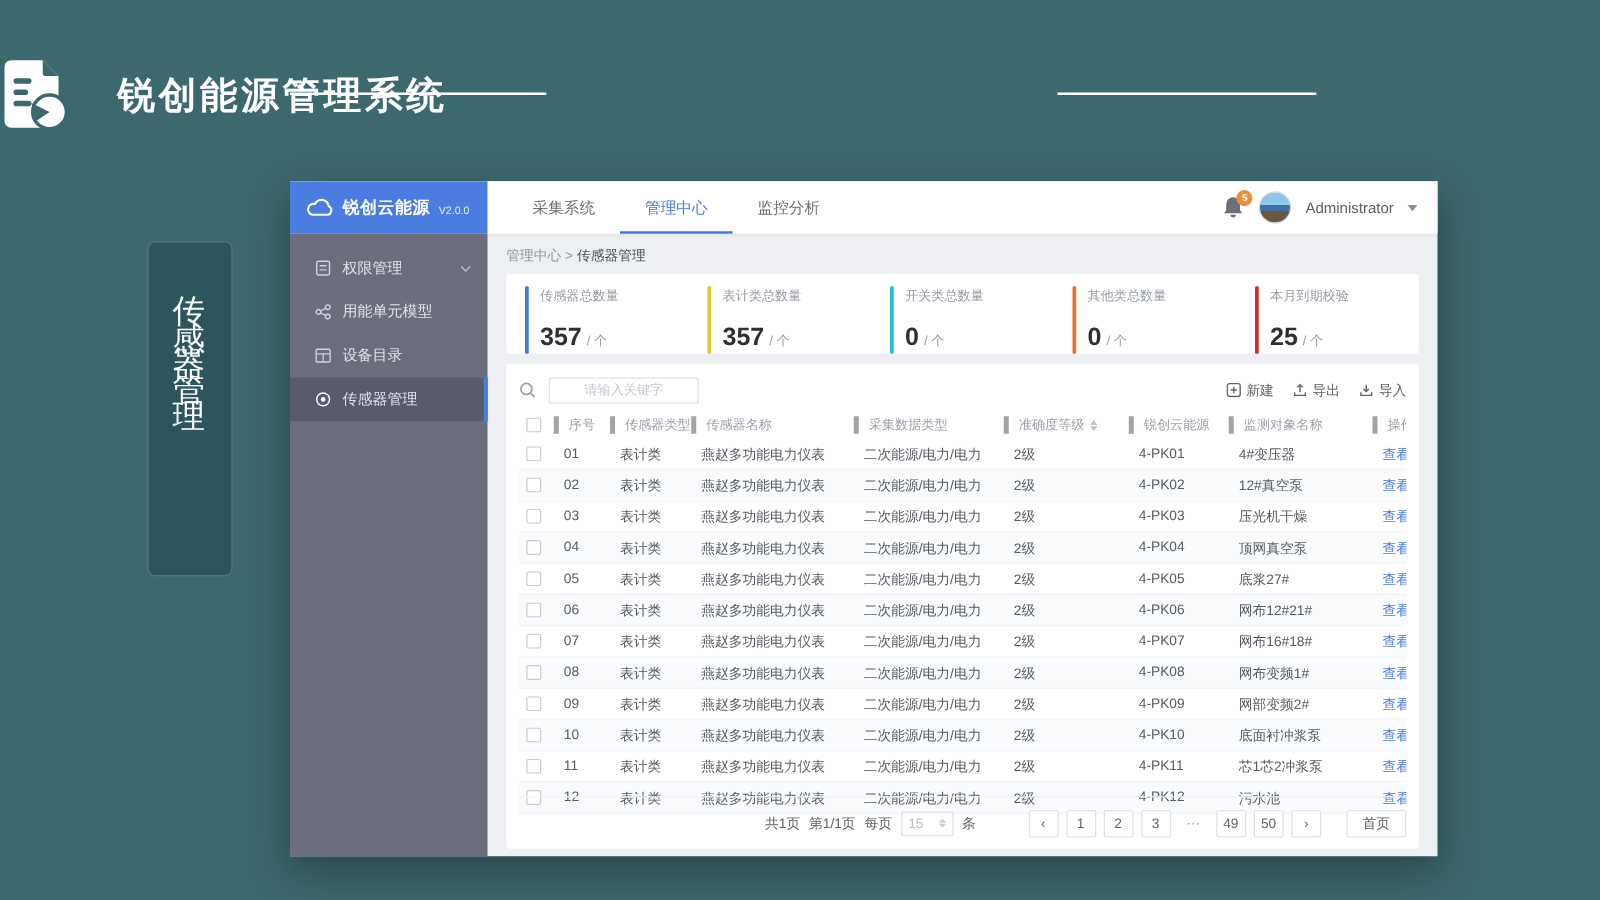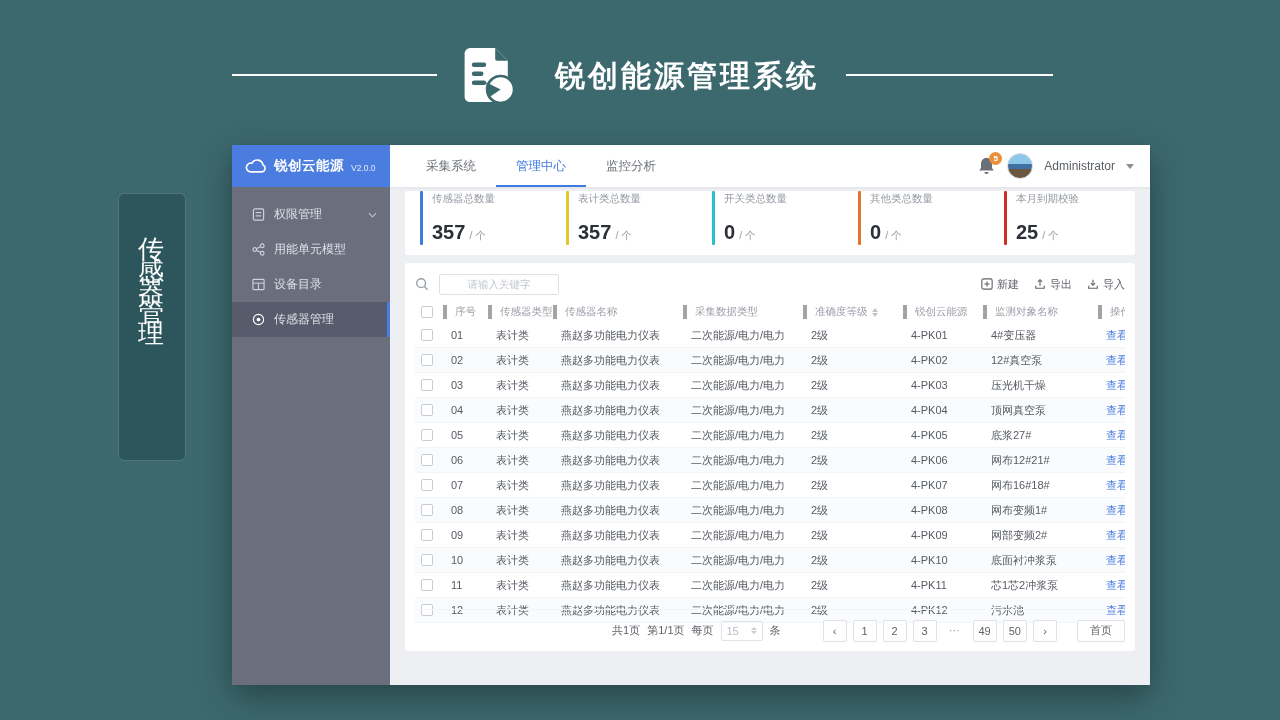--- a/index.html
+++ b/index.html
@@ -4,21 +4,21 @@
 <style>
   * { box-sizing:border-box; margin:0; padding:0; }
   html,body { width:1280px; height:720px; }
   body { background:#3c696e; font-family:"Liberation Sans","DejaVu Sans",sans-serif; position:relative; overflow:hidden; }
 
   
   .banner-line { position:absolute; top:74px; height:2px; background:#fff; }
   .line-left  { left:232px; width:205px; }
   .line-right { left:846px; width:207px; }
   .banner { position:absolute; top:38px; left:0; right:0; height:76px;
-            display:flex; justify-content:center; align-items:center; gap:40px; }
+            display:flex; align-items:center; gap:40px; }
   .banner-title { color:#fff; font-size:30px; font-weight:bold; letter-spacing:3px; }
 
   
   .side-tab { position:absolute; left:118px; top:193px; width:68px; height:268px;
               background:#2d565c; border:1px solid rgba(255,255,255,.18); border-radius:6px;
               display:flex; justify-content:center; padding-top:22px; }
   .side-tab span { writing-mode:vertical-rl; text-orientation:upright; color:#fff;
                    font-size:26px; letter-spacing:21px; font-weight:500; }
 
   
@@ -51,21 +51,21 @@
                color:#dfe1e8; font-size:12px; position:relative; cursor:pointer; }
   .side-item.active { background:#575b6b; border-right:3px solid #4a7de2; }
   .side-item .chev { position:absolute; right:13px; opacity:.8; }
 
   
   .content { position:absolute; top:42px; left:158px; right:0; bottom:0; }
   .breadcrumb { padding:10px 15px 3px; font-size:11px; color:#9298a1; }
   .breadcrumb .bc-cur { color:#4a5058; }
 
   .stats { margin:4px 15px 0; background:#fff; border-radius:3px; height:64px;
-           display:flex; align-items:flex-start; }
+           display:flex; align-items:flex-end; }
   .stat { flex:1; height:54px; display:flex; padding-left:15px; }
   .stat-bar { width:3px; height:100%; margin-right:9px; border-radius:1px; }
   .stat-body { display:flex; flex-direction:column; justify-content:space-between; padding:1px 0; }
   .stat-label { font-size:10.5px; color:#959aa3; white-space:nowrap; }
   .stat-value { font-size:20px; font-weight:bold; color:#2b2f36; }
   .stat-unit  { font-size:10.5px; color:#959aa3; font-weight:normal; margin-left:4px; }
 
   .panel { margin:8px 15px 0; background:#fff; border-radius:3px; height:388px;
            padding:0 10px; position:relative; }
   .toolbar { height:34px; display:flex; align-items:center; padding-top:8px; }
@@ -198,20 +198,25 @@
       <svg width="13" height="13" viewBox="0 0 14 14">
         <circle cx="7" cy="7" r="5.5" fill="none" stroke="#ffffff" stroke-width="1.2"></circle>
         <circle cx="7" cy="7" r="2" fill="#ffffff"></circle>
       </svg>
       <span>传感器管理</span>
     </div>
   </div>
 
   <div class="content">
 
+    <div class="breadcrumb">
+      <span>管理中心</span>
+      <span>&gt;</span>
+      <span class="bc-cur">传感器管理</span>
+    </div>
 
     <div class="stats">
       <div class="stat">
         <div class="stat-bar" style="background: rgb(63, 122, 224);"></div>
         <div class="stat-body">
           <span class="stat-label">传感器总数量</span>
           <span class="stat-value"><span>357</span><span class="stat-unit"><span>/</span> <span>个</span></span></span>
         </div>
       </div>
       <div class="stat">

